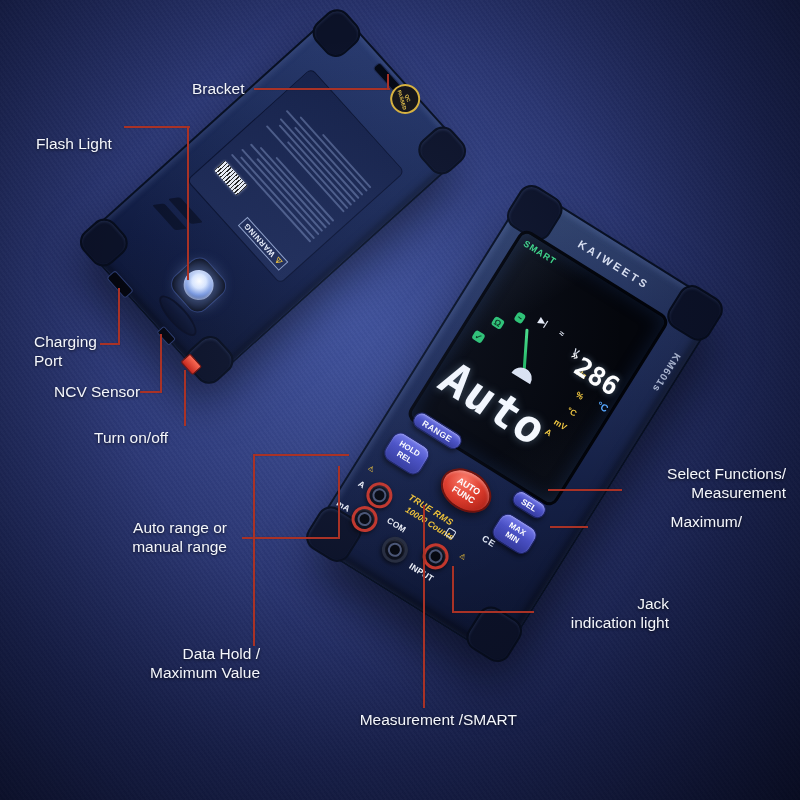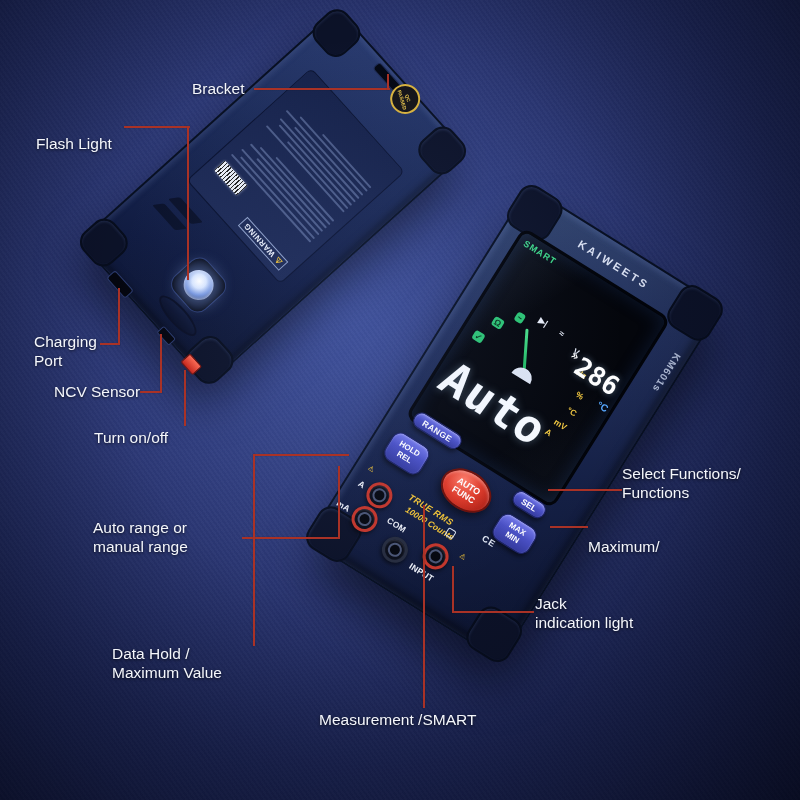--- a/index.html
+++ b/index.html
@@ -92,21 +92,21 @@
   .jack .ring{width:14px;height:14px;border-radius:50%;border:2px solid #4a5574;background:#05070e;box-sizing:border-box;}
   .jack-red{border:3px solid #c3362b;}
   .jack-black{border:3px solid #262c3e;}
   .jlbl{position:absolute;color:#eef1f8;font-size:8.5px;font-weight:bold;letter-spacing:.3px;}
   .jsq{position:absolute;width:9px;height:9px;border:1.5px solid #dfe5f2;border-radius:2px;box-sizing:border-box;}
 
   
   .callout{position:absolute;z-index:31;color:#f4f6fb;font-size:15.5px;line-height:19px;
     text-shadow:0 1px 3px rgba(0,0,0,.65);}
   .callout span{display:block;}
-  .center{text-align:left;}
+  .center{text-align:right;}
   .cl{position:absolute;z-index:30;background:#a93226;box-shadow:0 0 1px rgba(0,0,0,.4);}
 </style>
 </head>
 <body>
 
 <div class="scene">
   <div class="texture"></div>
 
   <div class="device back-dev">
     <div class="bumper" style="left:-5px;top:-5px;width:38px;height:38px;"></div>
@@ -270,22 +270,22 @@
     <span>Data Hold /</span>
     <span>Maximum Value</span>
   </div>
   <div class="callout center" style="left:319px;top:710px;width:198px">
     <span>Measurement /SMART</span>
   </div>
   <div class="callout center" style="left:535px;top:594px;width:134px">
     <span>Jack</span>
     <span>indication light</span>
   </div>
-  <div class="callout center" style="left:588px;top:537px;width:154px">
+  <div class="callout center" style="left:588px;top:512px;width:154px">
     <span>Maximum/</span>
   </div>
   <div class="callout center" style="left:622px;top:464px;width:164px">
     <span>Select Functions/</span>
-    <span>Functions</span>
+    <span>Measurement</span>
   </div>
 
   <div class="vignette"></div>
 </div>
 
 </body></html>

